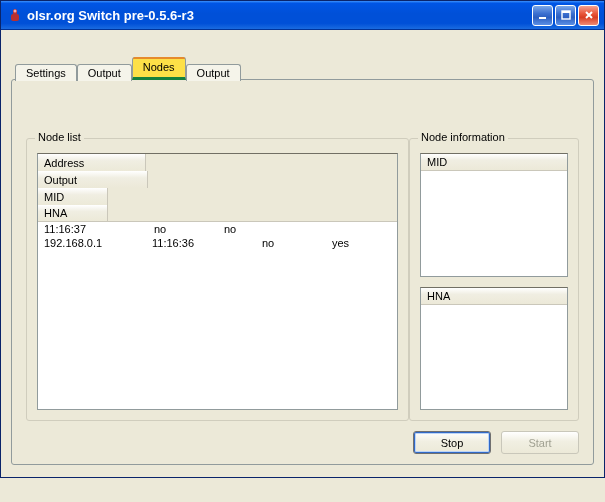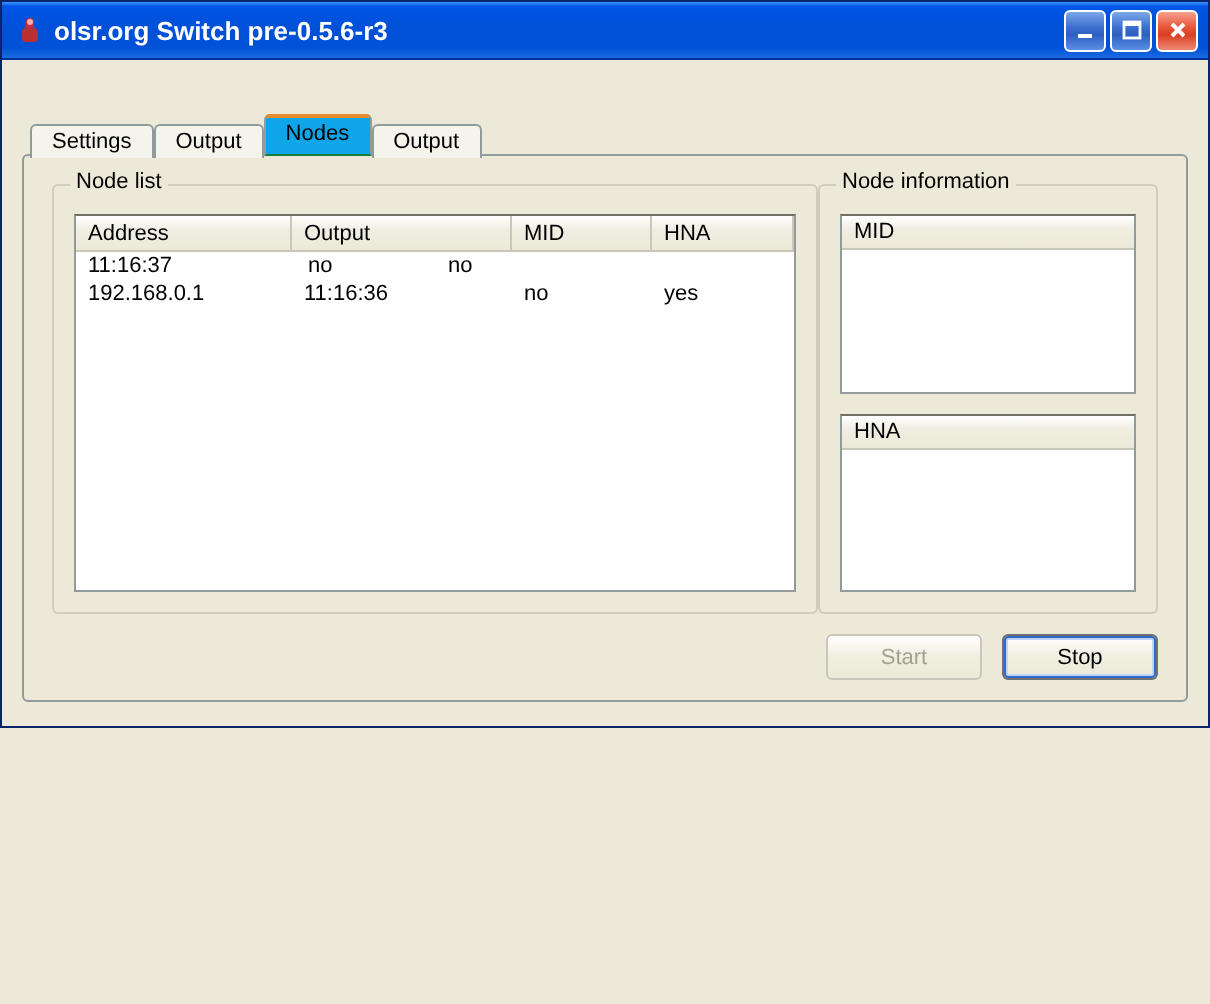--- a/index.html
+++ b/index.html
@@ -6,21 +6,21 @@
   body {
     margin: 0;
     font-family: Tahoma, Arial, sans-serif;
     font-size: 11px;
     background: #ece9d8;
     color: #000;
     overflow: hidden;
   }
   .window {
     width: 605px;
-    height: 364px;
+    height: 478px;
     border: 1px solid #0a246a;
     background: #ece9d8;
     display: flex;
     flex-direction: column;
   }
   .titlebar {
     height: 29px;
     background: linear-gradient(to bottom, #3a95ff 0%, #0a5bcb 8%, #0a5bcb 50%, #0a5bcb 92%, #1665d8 100%);
     background: linear-gradient(to bottom,#2a80e8,#0b55c8 45%,#0b55c8 55%,#2a80e8);
     background: linear-gradient(to bottom,#2a80e6 0%,#1859c4 4%,#0953c6 40%,#0953c6 88%,#126bd9 100%);
@@ -89,23 +89,23 @@
     top: 1px;
     color: #000;
   }
   .tab.inactive {
     background: #f5f4ea;
     top: 2px;
     padding-top: 2px;
     padding-bottom: 2px;
   }
   .tab.active {
-    background: #0ea5e9;
+    background: #fde047;
     z-index: 3;
-    border-bottom: 1px solid #15803d;
+    border-bottom: 3px solid #15803d;
     top: 1px;
     padding-top: 3px;
     padding-bottom: 4px;
   }
   .tab.active::before {
     content: "";
     position: absolute;
     left: 0; top: -1px; right: 0;
     height: 2px;
     background: #e68b2c;
@@ -123,20 +123,21 @@
     flex-direction: column;
     position: relative;
     z-index: 1;
     border-radius: 3px;
   }
   .content-row {
     flex: 1;
     display: flex;
     gap: 0;
     min-height: 0;
+    margin-top: 44px;
   }
   .groupbox {
     border: 1px solid #d0cdbd;
     border-radius: 3px;
     position: relative;
     padding: 14px 10px 10px 10px;
     display: flex;
     flex-direction: column;
     background: #ece9d8;
     min-height: 0;
@@ -165,20 +166,21 @@
     background: #fff;
     border: 1px solid #919b9c;
     border-top-color: #716f64;
     display: flex;
     flex-direction: column;
   }
   .lv-header {
     display: flex;
     background: #ece9d8;
     border-bottom: 1px solid #cac7ba;
+    flex-direction: column;
   }
   .lv-col {
     border-right: 1px solid #cac7ba;
     padding: 2px 6px;
     background: linear-gradient(to bottom,#fff,#f0eee2 40%,#ece9d8);
     height: 17px;
     display: flex;
     align-items: center;
   }
   .lv-body {
@@ -311,18 +313,18 @@
           <div class="infobox">
             <div class="infobox-label">MID</div>
           </div>
           <div class="infobox">
             <div class="infobox-label">HNA</div>
           </div>
         </div>
       </div>
 
       <div class="button-row">
+        <div class="btn default">Stop</div>
         <div class="btn disabled">Start</div>
-        <div class="btn default">Stop</div>
       </div>
     </div>
   </div>
 </div>
 
 </body></html>

